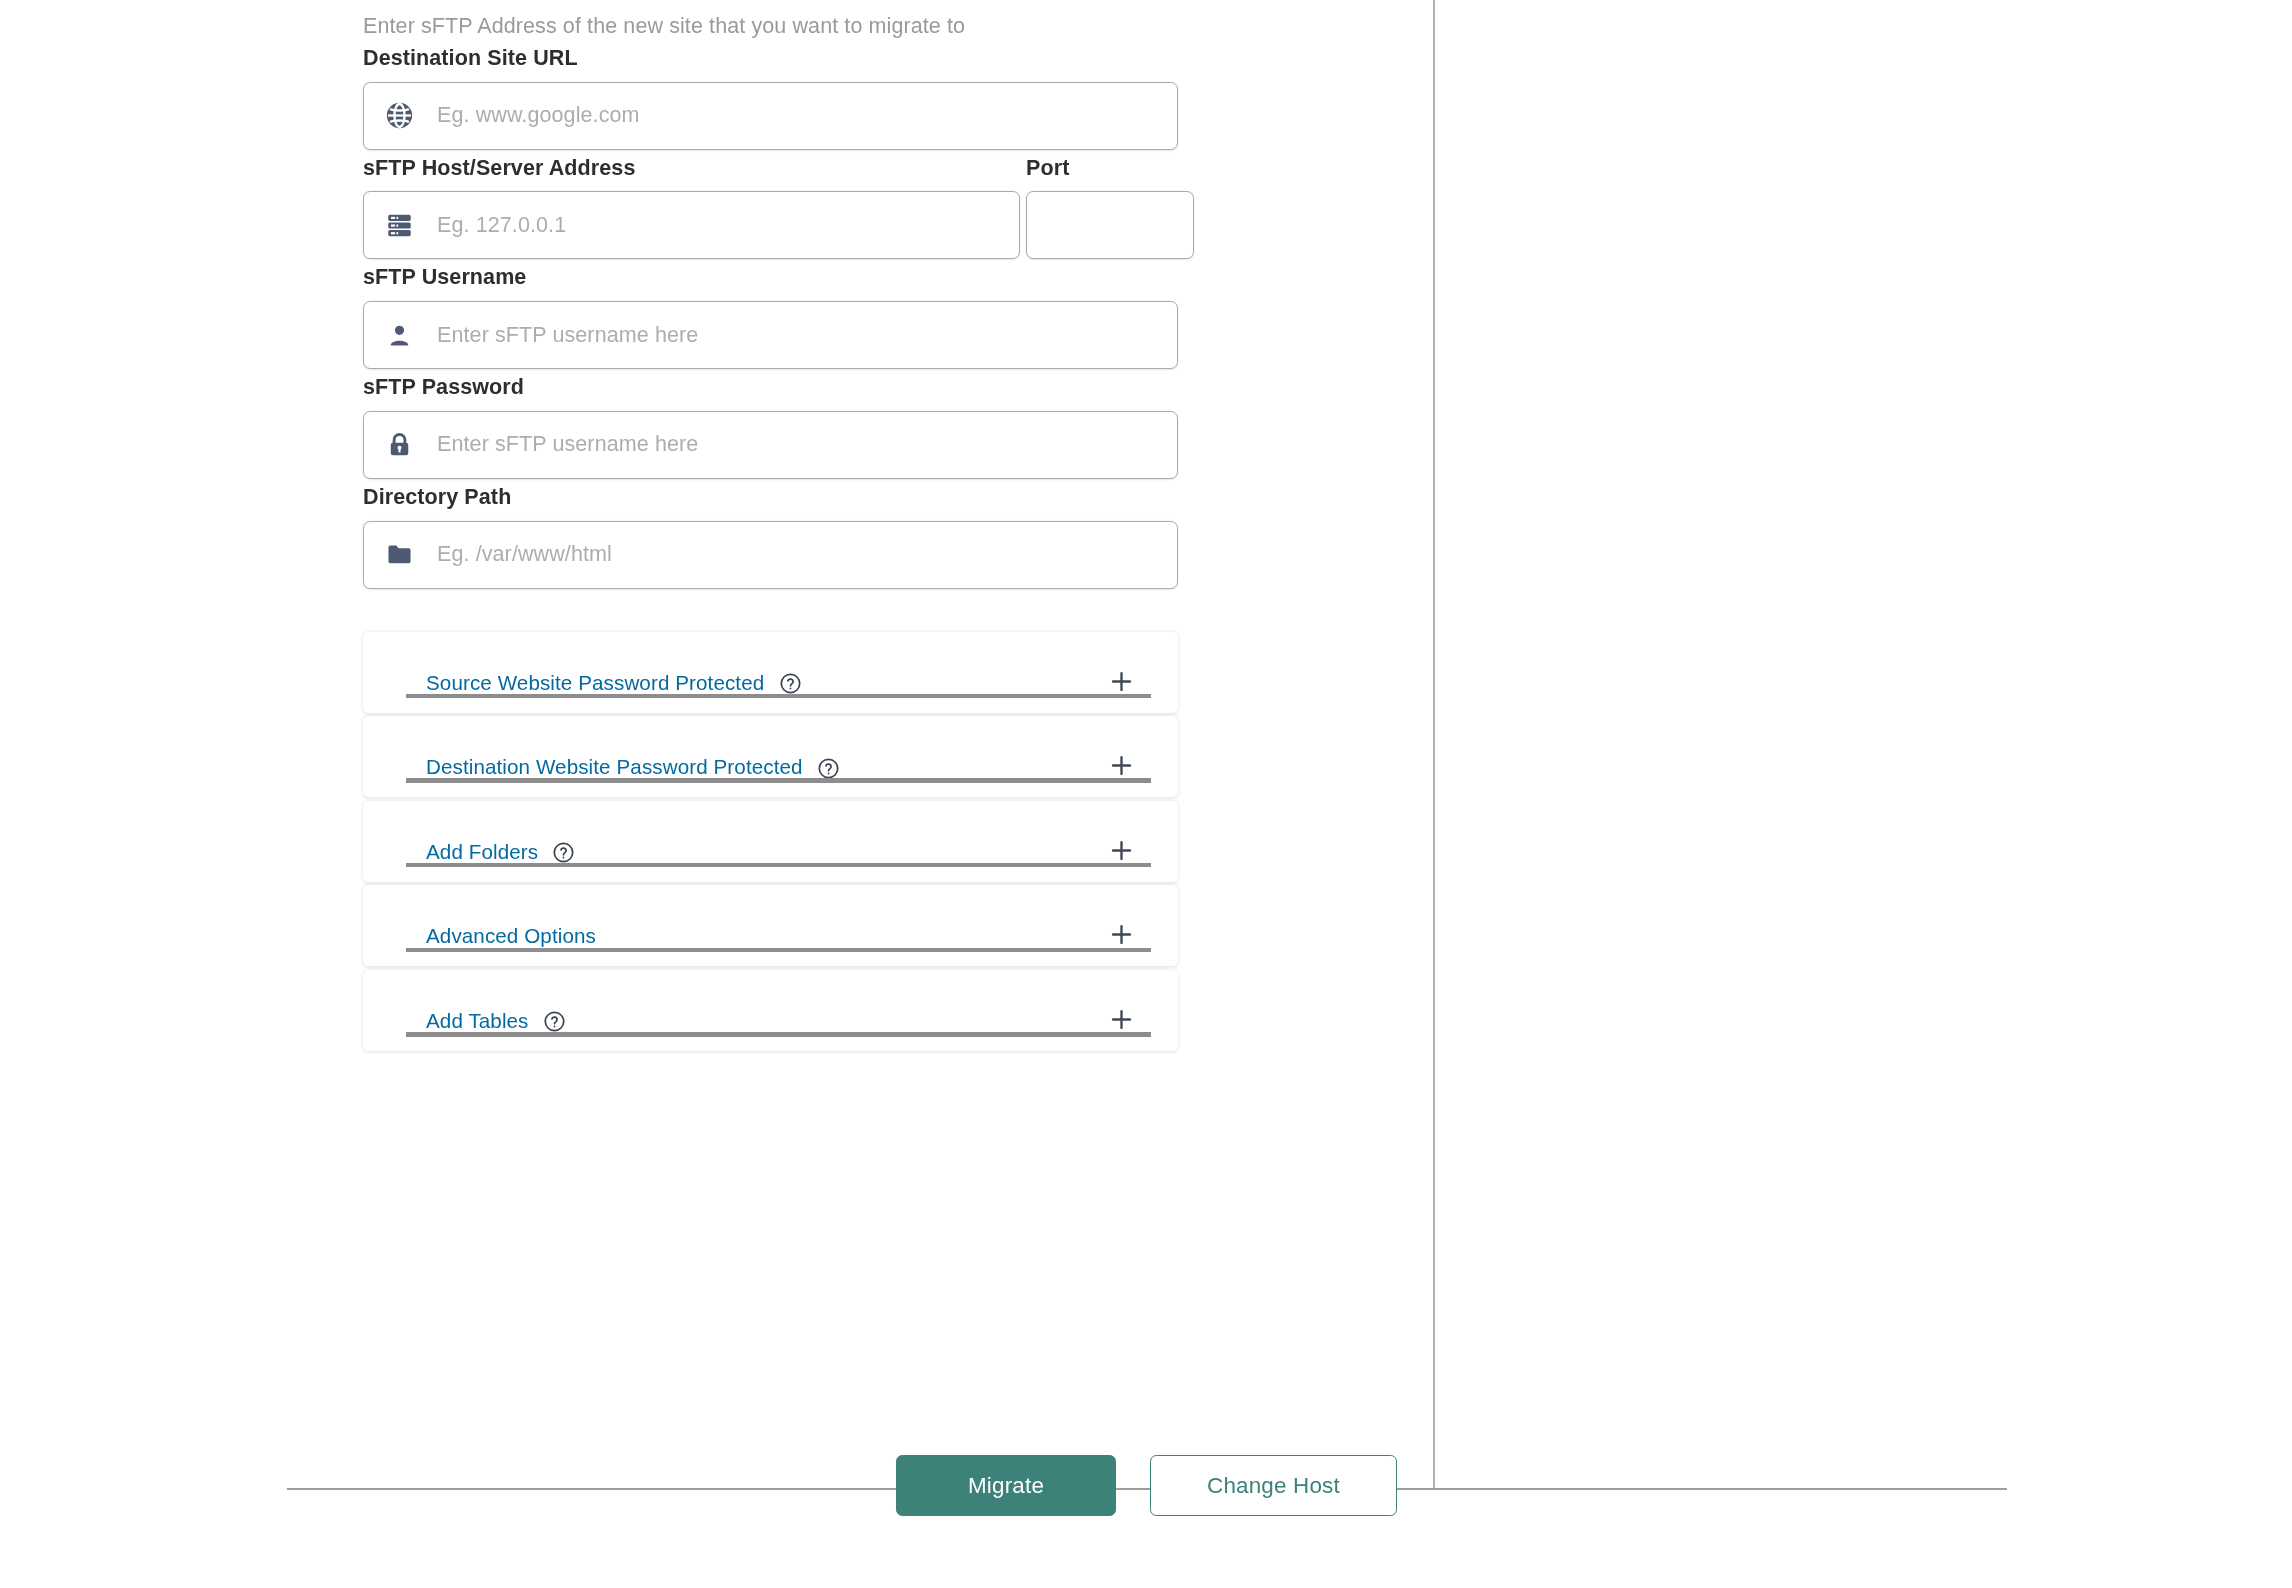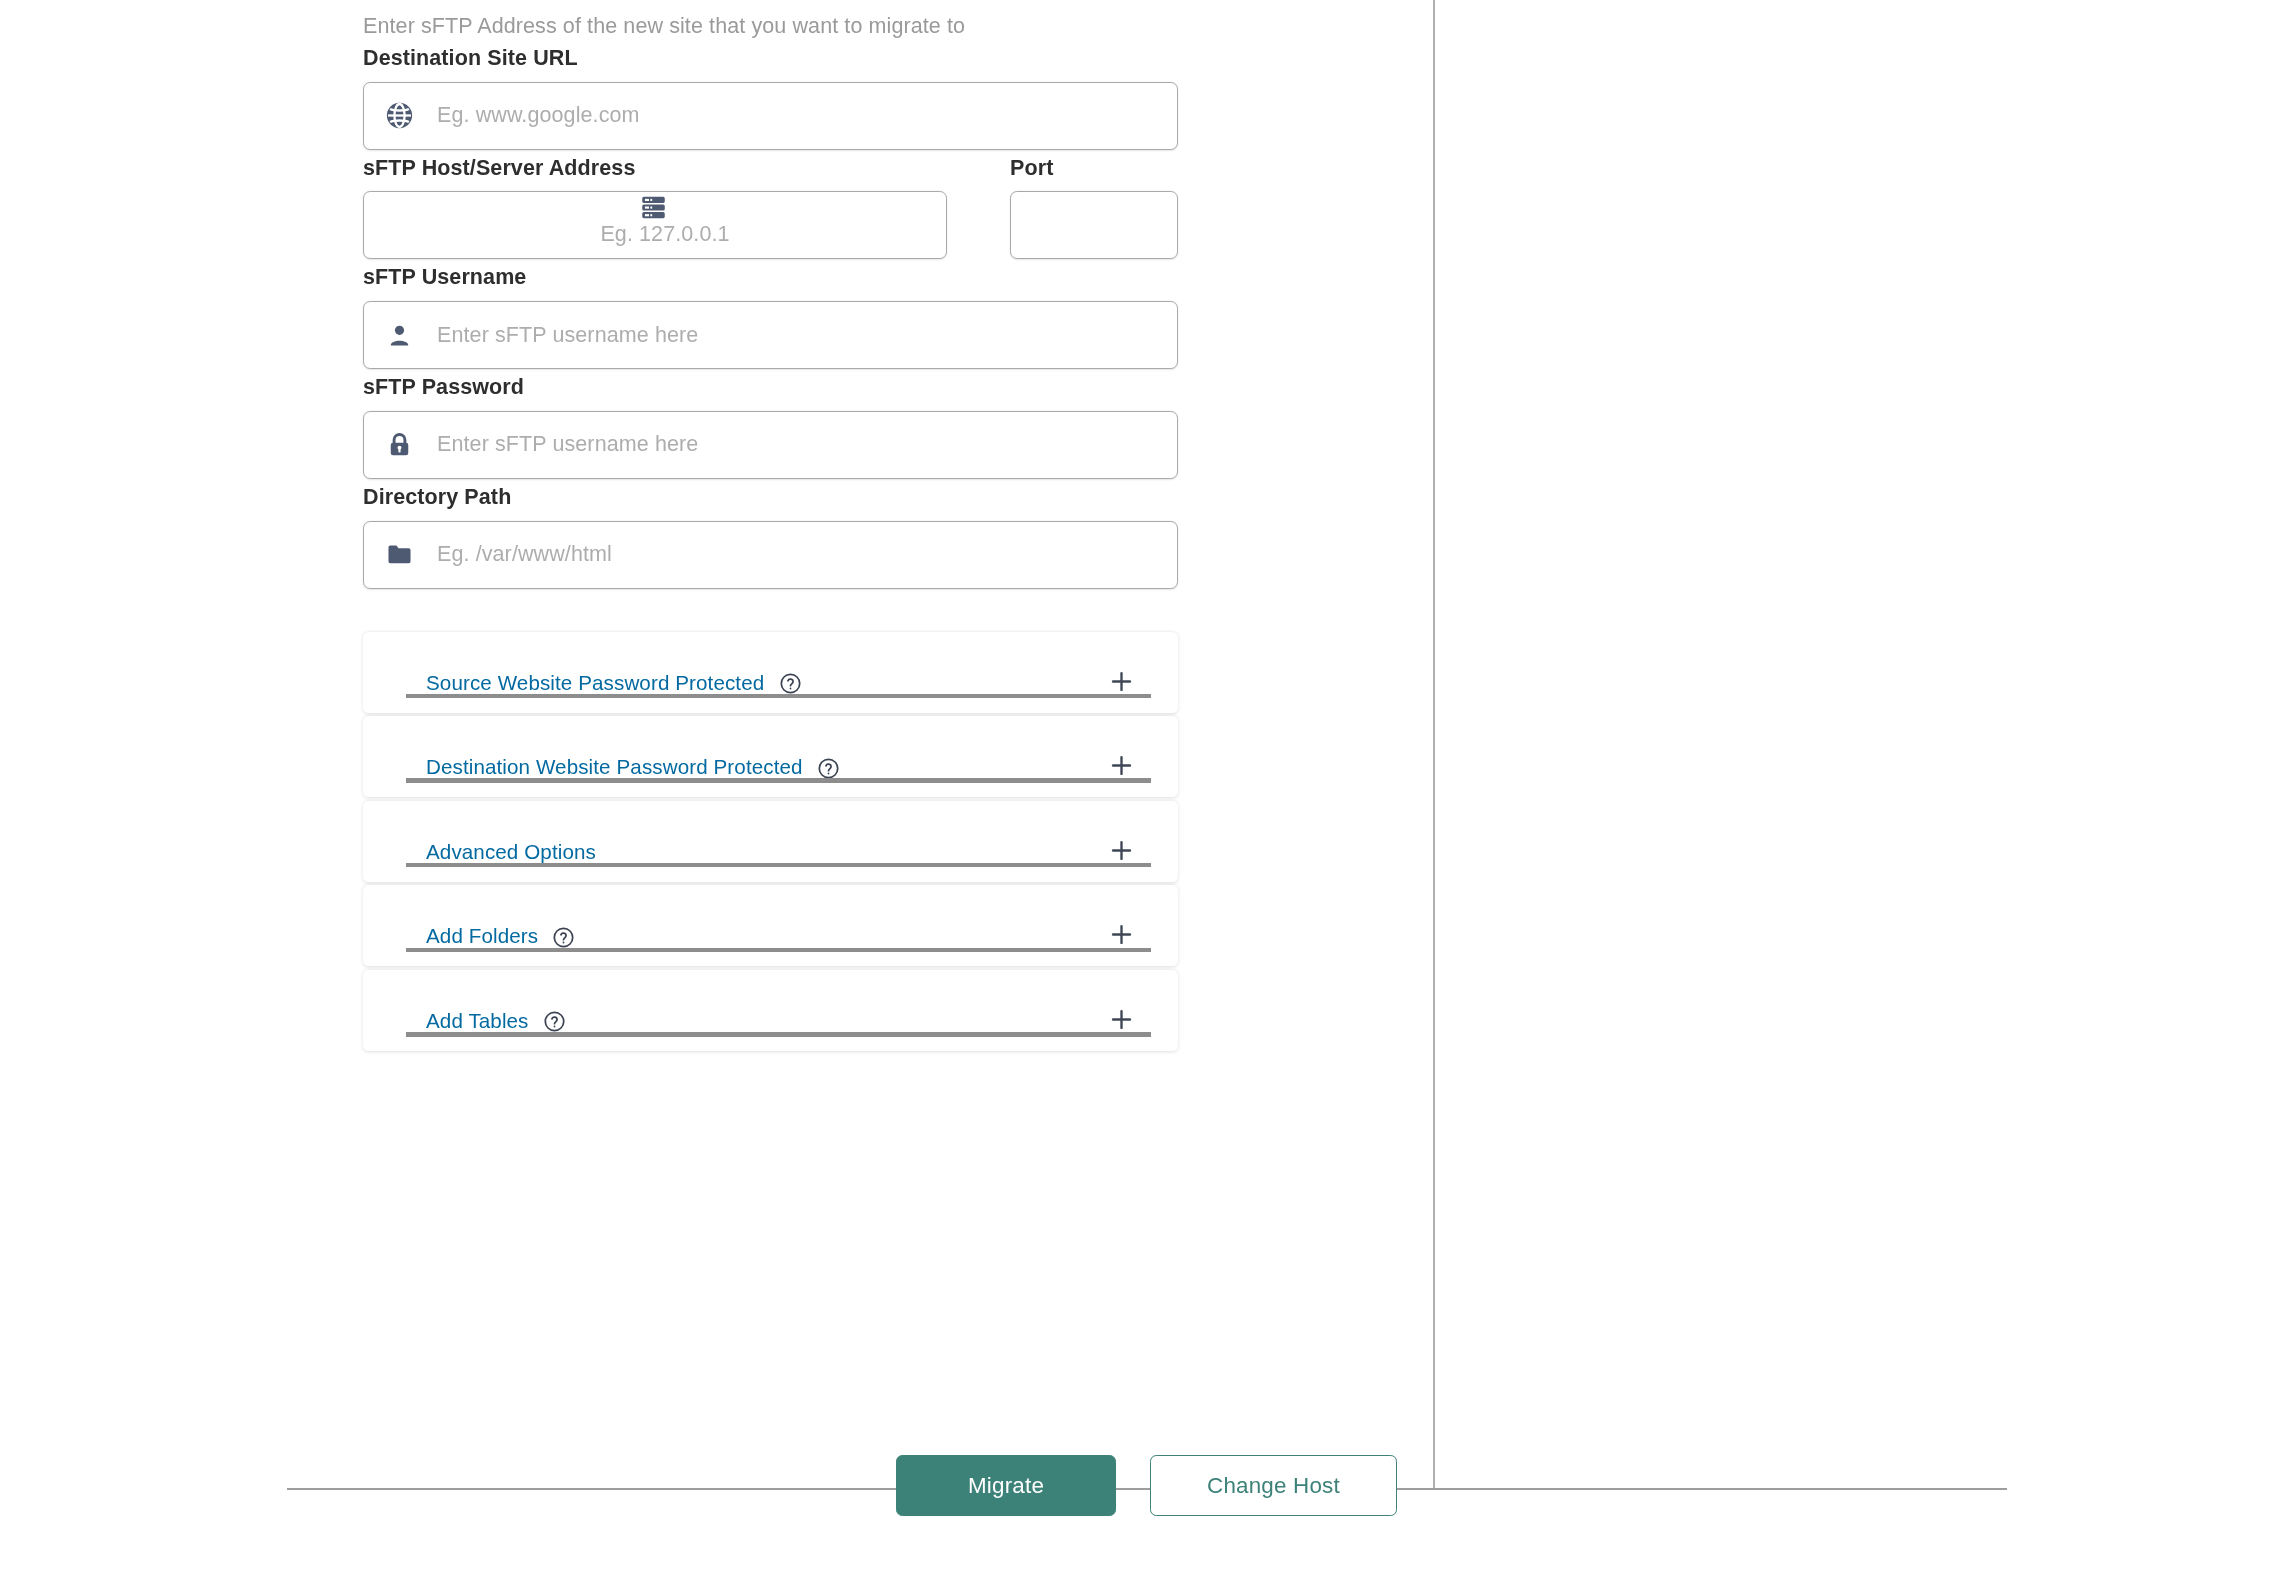--- a/index.html
+++ b/index.html
@@ -71,21 +71,21 @@
     height: 68px;
     border: 1.4px solid #a9a9a9;
     border-radius: 7.2px;
     background: #ffffff;
     display: flex;
     align-items: center;
     padding-left: 20px;
     box-shadow: 0 0.9px 1.8px rgba(0,0,0,0.10);
   }
   .input-box.full { width: 815px; }
-  .input-box.host { width: 584px; flex-direction: column; }
+  .input-box.host { width: 657px; }
   .input-box.port { width: 168px; padding-left: 0; }
 
   .input-icon {
     width: 30px;
     height: 30px;
     flex: 0 0 30px;
     margin-right: 23px;
     display: flex;
     align-items: center;
     justify-content: center;
@@ -337,43 +337,43 @@
               <line x1="4.5" y1="12" x2="19.5" y2="12"></line>
             </svg>
           </span>
           <div class="accordion-bar"></div>
         </div>
       </div>
 
       <div class="accordion-card">
         <div class="accordion-inner">
           <div class="accordion-title-wrap">
-            <span class="accordion-title">Advanced Options</span>
-          </div>
-          <span class="plus-icon">
-            <svg width="27" height="27" viewBox="0 0 24 24" stroke="#3f4757" stroke-width="2.1" stroke-linecap="round">
-              <line x1="12" y1="4.5" x2="12" y2="19.5"></line>
-              <line x1="4.5" y1="12" x2="19.5" y2="12"></line>
-            </svg>
-          </span>
-          <div class="accordion-bar"></div>
-        </div>
-      </div>
-
-      <div class="accordion-card">
-        <div class="accordion-inner">
-          <div class="accordion-title-wrap">
             <span class="accordion-title">Add Folders</span>
             <span class="help-icon">
               <svg width="23" height="23" viewBox="0 0 24 24" fill="none" stroke="#3b4352" stroke-width="1.8">
                 <circle cx="12" cy="12" r="9.6"></circle>
                 <path d="M9.3 9.2 a2.8 2.8 0 0 1 5.4 1 c0 1.9 -2.7 2.3 -2.7 4.1" stroke-linecap="round"></path>
                 <circle cx="12" cy="17.2" r="0.95" fill="#3b4352" stroke="none"></circle>
               </svg>
             </span>
+          </div>
+          <span class="plus-icon">
+            <svg width="27" height="27" viewBox="0 0 24 24" stroke="#3f4757" stroke-width="2.1" stroke-linecap="round">
+              <line x1="12" y1="4.5" x2="12" y2="19.5"></line>
+              <line x1="4.5" y1="12" x2="19.5" y2="12"></line>
+            </svg>
+          </span>
+          <div class="accordion-bar"></div>
+        </div>
+      </div>
+
+      <div class="accordion-card">
+        <div class="accordion-inner">
+          <div class="accordion-title-wrap">
+            <span class="accordion-title">Advanced Options</span>
           </div>
           <span class="plus-icon">
             <svg width="27" height="27" viewBox="0 0 24 24" stroke="#3f4757" stroke-width="2.1" stroke-linecap="round">
               <line x1="12" y1="4.5" x2="12" y2="19.5"></line>
               <line x1="4.5" y1="12" x2="19.5" y2="12"></line>
             </svg>
           </span>
           <div class="accordion-bar"></div>
         </div>
       </div>

